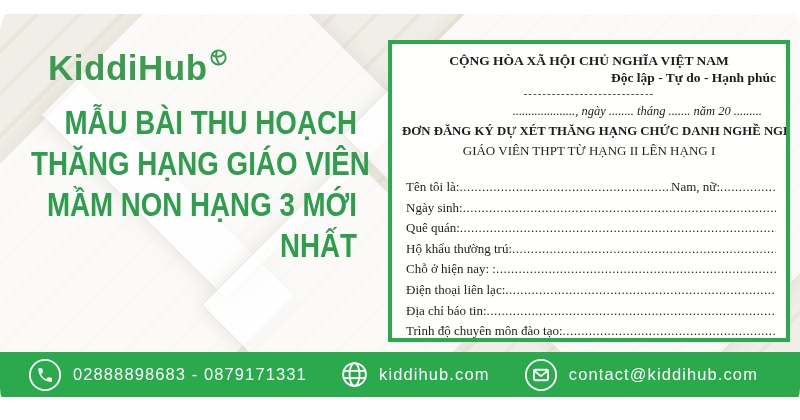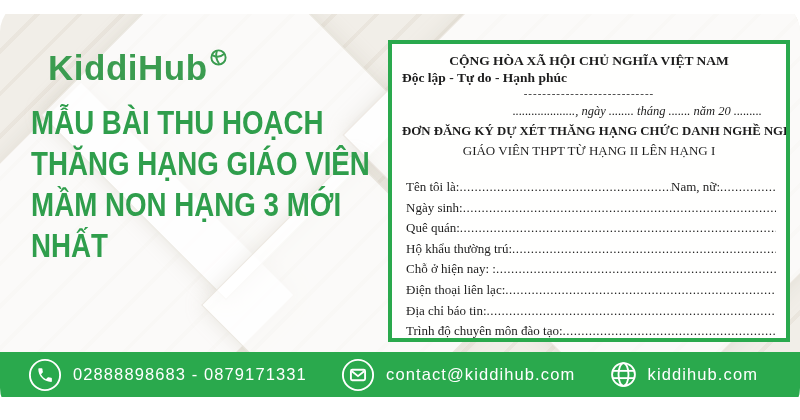--- a/index.html
+++ b/index.html
@@ -30,36 +30,36 @@
 
   .left-col{position:absolute;left:0;top:0;width:388px;height:338px;z-index:2;}
   .logo{
     position:absolute;left:48px;top:34px;
     font-size:35px;font-weight:bold;color:#3b9c50;letter-spacing:0.5px;
     white-space:nowrap;
   }
   .logo .globe-badge{position:relative;top:-13px;left:1px;display:inline-block;}
   .hero-title{
     position:absolute;left:0;top:88px;width:388px;margin:0;
-    text-align:left;color:#2f9e4c;font-weight:bold;
+    text-align:right;color:#2f9e4c;font-weight:bold;
   }
   .hero-line{
     display:block;font-size:33px;line-height:41px;white-space:nowrap;
     transform:scaleX(0.84);transform-origin:50% 50%;
   }
 
   .doc{
     position:absolute;left:388px;top:26px;width:402px;height:302px;z-index:3;
     box-sizing:border-box;border:4px solid #2aa94d;background:#fffffe;
     overflow:hidden;color:#1d1d1d;
     font-family:"Liberation Serif", serif;
     padding:8px 10px 16px 10px;
   }
   .doc-h1{font-size:13.5px;font-weight:bold;text-align:center;line-height:17px;white-space:nowrap;}
-  .doc-h2{font-size:13.5px;font-weight:bold;text-align:left;line-height:17px;}
+  .doc-h2{font-size:13.5px;font-weight:bold;text-align:right;line-height:17px;}
   .doc-dashes{font-size:11px;text-align:center;line-height:14px;letter-spacing:1px;}
   .doc-date{font-size:12.5px;font-style:italic;text-align:right;line-height:18px;margin:2px 14px 0 0;}
   .doc-t1{font-size:12.8px;font-weight:bold;text-align:center;line-height:19px;margin-top:2px;white-space:nowrap;}
   .doc-t2{font-size:13px;font-weight:normal;text-align:center;line-height:19px;}
   .doc-fields{margin-top:19px;padding-left:4px;}
   .frow{display:flex;align-items:baseline;height:20.6px;font-size:13px;white-space:nowrap;overflow:hidden;}
   .flabel{flex:0 0 auto;}
   .dots{overflow:hidden;letter-spacing:0.5px;}
   .dots.grow{flex:1 1 auto;}
   .dots.tail{flex:0 0 56px;}
@@ -160,36 +160,36 @@
         <svg width="34" height="34" viewBox="0 0 36 36">
           <circle cx="18" cy="18" r="16" fill="none" stroke="#ffffff" stroke-width="2"></circle>
           <path fill="#ffffff" transform="translate(8.5,8.5) scale(0.8)" d="M6.62 10.79c1.44 2.83 3.76 5.14 6.59 6.59l2.2-2.2c.27-.27.67-.36 1.02-.24 1.12.37 2.33.57 3.57.57.55 0 1 .45 1 1V20c0 .55-.45 1-1 1-9.39 0-17-7.61-17-17 0-.55.45-1 1-1h3.5c.55 0 1 .45 1 1 0 1.25.2 2.45.57 3.57.11.35.03.74-.24 1.02l-2.21 2.2z"></path>
         </svg>
       </span>
       <span>02888898683 - 0879171331</span>
     </div>
 
     <div class="contact">
       <span class="cicon">
-        <svg width="34" height="34" viewBox="0 0 36 36" fill="none" stroke="#ffffff" stroke-width="2">
-          <circle cx="18" cy="18" r="16"></circle>
-          <rect x="10.5" y="12.5" width="15" height="11" rx="1.5"></rect>
-          <polyline points="11.5,14 18,19.2 24.5,14"></polyline>
-        </svg>
-      </span>
-      <span>contact@kiddihub.com</span>
-    </div>
-
-    <div class="contact">
-      <span class="cicon">
         <svg width="27" height="27" viewBox="0 0 26 26" fill="none" stroke="#ffffff" stroke-width="1.8">
           <circle cx="13" cy="13" r="11"></circle>
           <ellipse cx="13" cy="13" rx="4.8" ry="11"></ellipse>
           <line x1="2.6" y1="9.5" x2="23.4" y2="9.5"></line>
           <line x1="2.6" y1="16.5" x2="23.4" y2="16.5"></line>
         </svg>
       </span>
       <span>kiddihub.com</span>
     </div>
+
+    <div class="contact">
+      <span class="cicon">
+        <svg width="34" height="34" viewBox="0 0 36 36" fill="none" stroke="#ffffff" stroke-width="2">
+          <circle cx="18" cy="18" r="16"></circle>
+          <rect x="10.5" y="12.5" width="15" height="11" rx="1.5"></rect>
+          <polyline points="11.5,14 18,19.2 24.5,14"></polyline>
+        </svg>
+      </span>
+      <span>contact@kiddihub.com</span>
+    </div>
   </div>
 
   <div class="bottom-band"></div>
 </div>
 
 </body></html>

